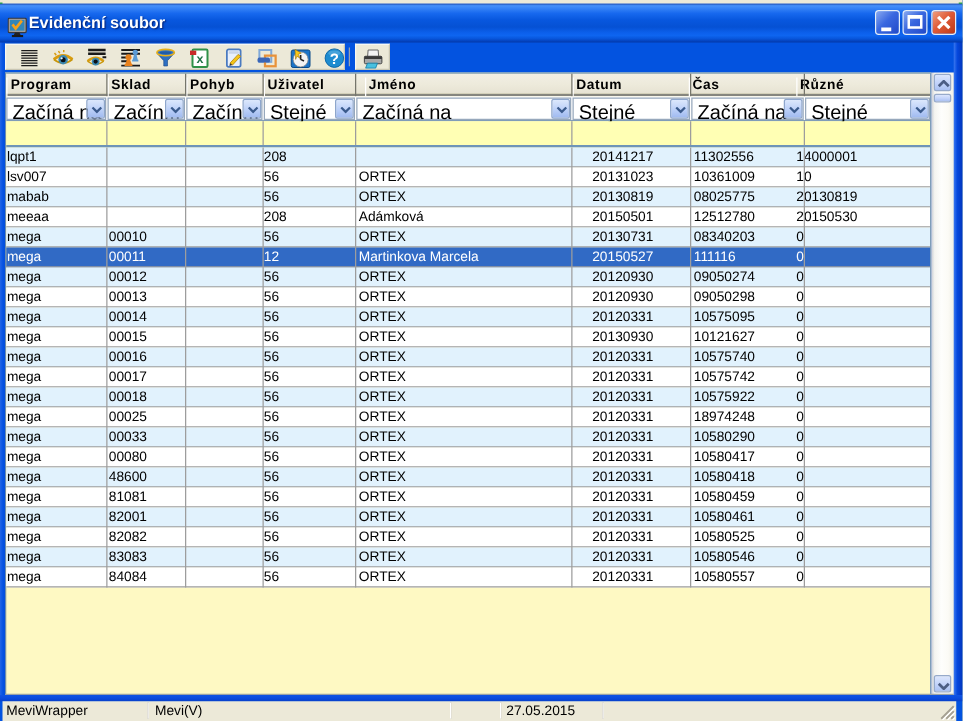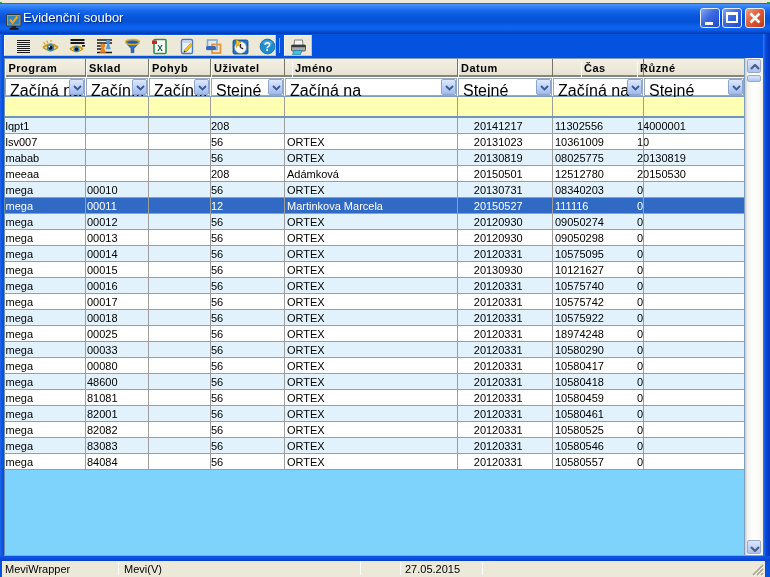--- a/index.html
+++ b/index.html
@@ -5,35 +5,35 @@
 html,body{width:770px;height:577px;overflow:hidden}
 body{font-family:"Liberation Sans",sans-serif;position:relative;background:#0353E0}
 .abs{position:absolute}
 
 #topstrip{left:0;top:0;width:770px;height:3px;background:#ECE9D8}
 #cornL{left:0;top:2px;width:2px;height:3px;background:#2FA848}
 #cornR{left:767px;top:2px;width:3px;height:3px;background:#2FA848}
 
 #title{left:0;top:3px;width:770px;height:31px;
 background:linear-gradient(180deg,#2050B4 0%,#4590FA 5%,#3582F6 12%,#1768EE 25%,#0857DE 42%,#0551D4 60%,#0C60EC 75%,#0E65F0 82%,#0856DC 90%,#0443BE 96%,#0338A8 100%)}
-#title .txt{position:absolute;left:23px;top:7px;color:#fff;font-size:13px;font-weight:normal;text-shadow:1px 1px 1px #05277E}
+#title .txt{position:absolute;left:23px;top:7px;color:#fff;font-size:13px;font-weight:bold;text-shadow:1px 1px 1px #05277E}
 #ticon{left:6px;top:11px;width:16px;height:16px}
 .tbtn{position:absolute;top:5px;width:20px;height:20px;border:1px solid #E6EEF8;border-radius:3px}
 #bmin{left:700px;background:linear-gradient(135deg,#88A8F0 0%,#3A68E0 45%,#2149C8 100%)}
 #bmax{left:722px;background:linear-gradient(135deg,#88A8F0 0%,#3A68E0 45%,#2149C8 100%)}
 #bclose{left:745px;background:linear-gradient(135deg,#F0A080 0%,#E05C38 45%,#BC3818 100%)}
 #bmin i{position:absolute;left:4px;top:13px;width:8px;height:3px;background:#fff}
 #bmax i{position:absolute;left:3px;top:3px;width:12px;height:11px;border:2px solid #fff;border-top-width:3px}
 
 #tb1{left:4px;top:35px;width:272px;height:21px;background:#ECE9D8;border:1px solid #F8F7F1;border-right-color:#C8C5B2;border-bottom-color:#C8C5B2}
 #tb2{left:284px;top:35px;width:28px;height:21px;background:#ECE9D8;border:1px solid #F8F7F1;border-right-color:#C8C5B2;border-bottom-color:#C8C5B2}
 #tbsep{left:279px;top:38px;width:1px;height:15px;background:#98A2B0}
 .ticn{position:absolute;top:1.5px;width:17px;height:17px}
 
-#grid{left:4px;top:58px;width:741px;height:498px;background:#7dd3fc;border-left:1px solid #6C8CAC;border-right:1px solid #7F9DB9}
+#grid{left:4px;top:58px;width:741px;height:498px;background:#fef9c3;border-left:1px solid #6C8CAC;border-right:1px solid #7F9DB9}
 #ghead{position:absolute;left:0;top:0;width:739px;height:19px;background:linear-gradient(180deg,#F2EFE4 0%,#EDEADB 55%,#E6E2D2 100%);border-top:1px solid #7F9DB9;border-bottom:2px solid #86867E}
 .hc{position:absolute;top:3px;height:15px;font-size:11px;font-weight:bold;color:#000;padding-left:2px;border-left:1px solid #FFFFFF;letter-spacing:0.5px}
 .hsep{position:absolute;top:0;width:1px;height:19px;background:#75756B}
 
 #gfilter{position:absolute;left:0;top:19px;width:739px;height:20px;background:#fff;border-bottom:1px solid #7F9DB9}
 .fc{position:absolute;top:1px;height:18px;background:#fff;border:1px solid #97A8BC}
 .fc .ft{position:absolute;left:4px;top:3px;font-size:16px;color:#000}
 .fb{position:absolute;right:0;top:0;width:15px;height:16px;border:1px solid #8EA6CC;border-radius:2px;background:linear-gradient(180deg,#DCE8FC 0%,#BCD0F8 55%,#A0BAF0 100%)}
 .fb svg{position:absolute;left:3px;top:5px}
 
@@ -168,21 +168,21 @@
   </svg>
 </div>
 <div class="abs" id="grid">
   <div id="ghead">
     <span class="hc" style="left:0;width:80px;padding-left:2.5px">Program</span>
     <span class="hc" style="left:81px;width:62px">Sklad</span>
     <span class="hc" style="left:144px;width:61px">Pohyb</span>
     <span class="hc" style="left:206px;width:73px">Uživatel</span>
     <span class="hc" style="left:287px;width:150px">Jméno</span>
     <span class="hc" style="left:453px;width:94px">Datum</span>
-    <span class="hc" style="left:576px;width:76px">Čas</span>
+    <span class="hc" style="left:546px;width:76px">Čas</span>
     <span class="hc" style="left:632px;width:100px">Různé</span>
     <i class="hsep" style="left:80px"></i>
       <i class="hsep" style="left:143px"></i>
       <i class="hsep" style="left:205px"></i>
       <i class="hsep" style="left:279px"></i>
       <i class="hsep" style="left:452px"></i>
       <i class="hsep" style="left:547px"></i>
       <i class="hsep" style="left:638px"></i>
   </div>
   <div id="gfilter">

